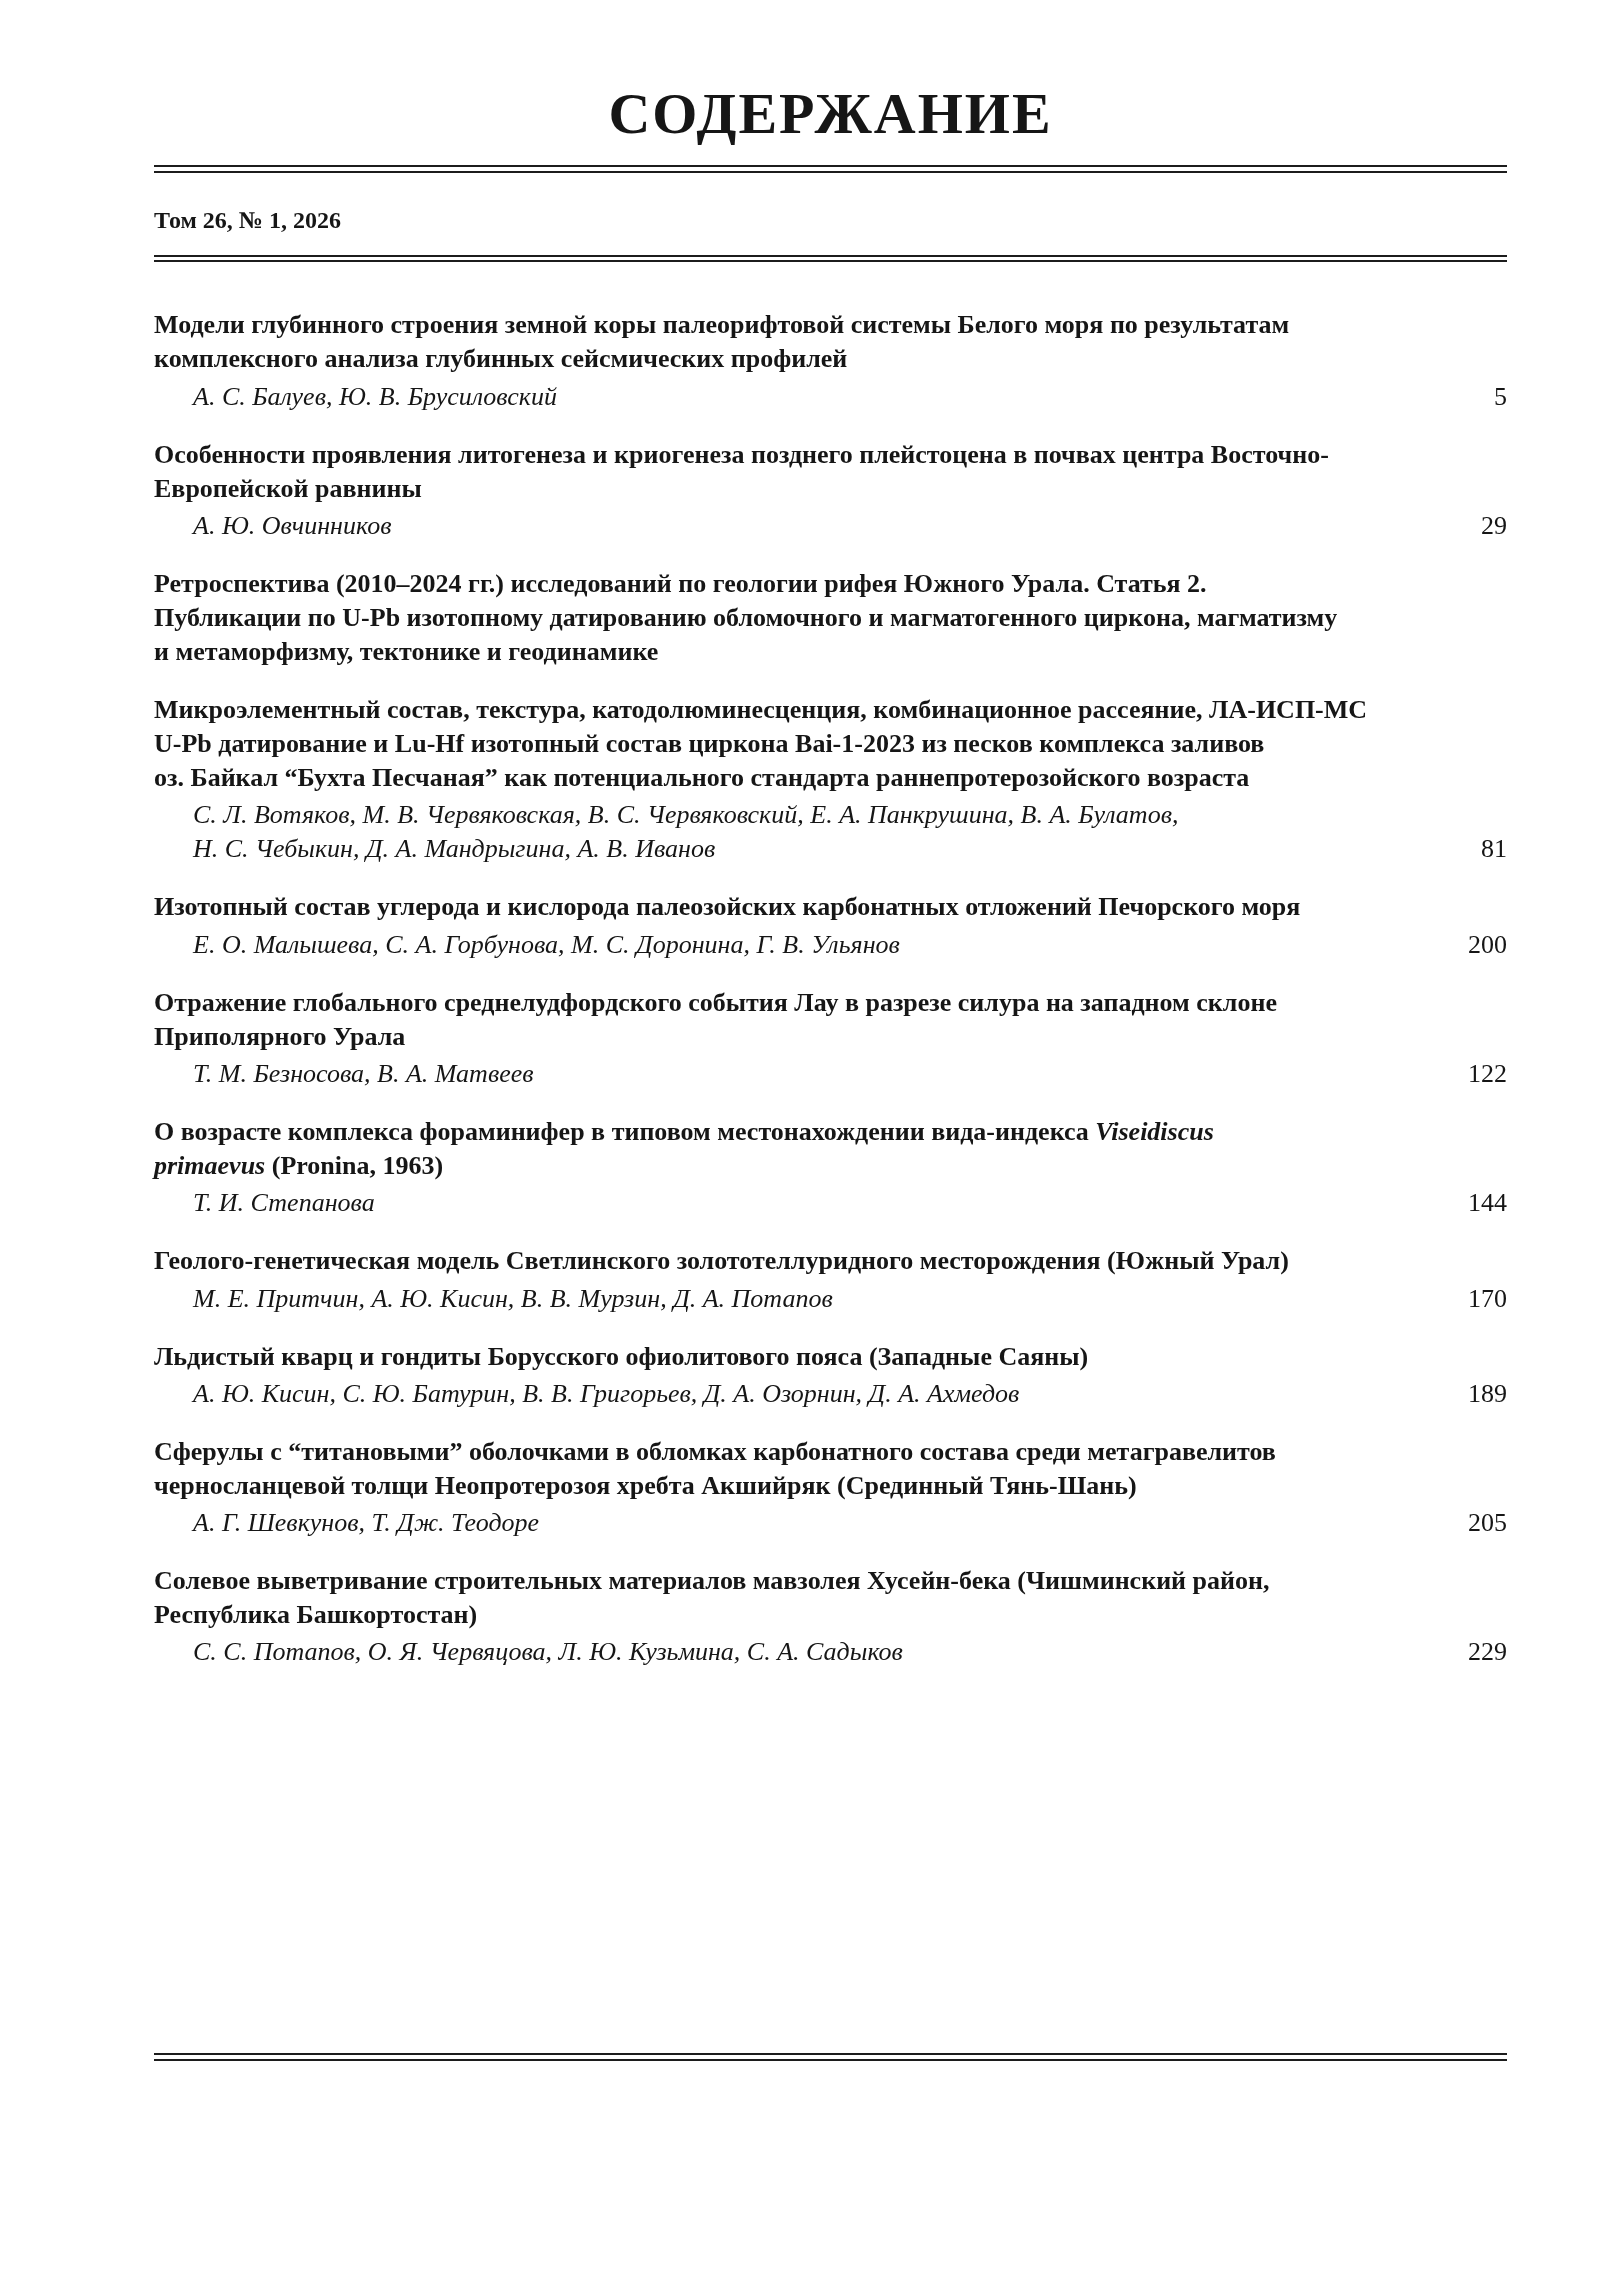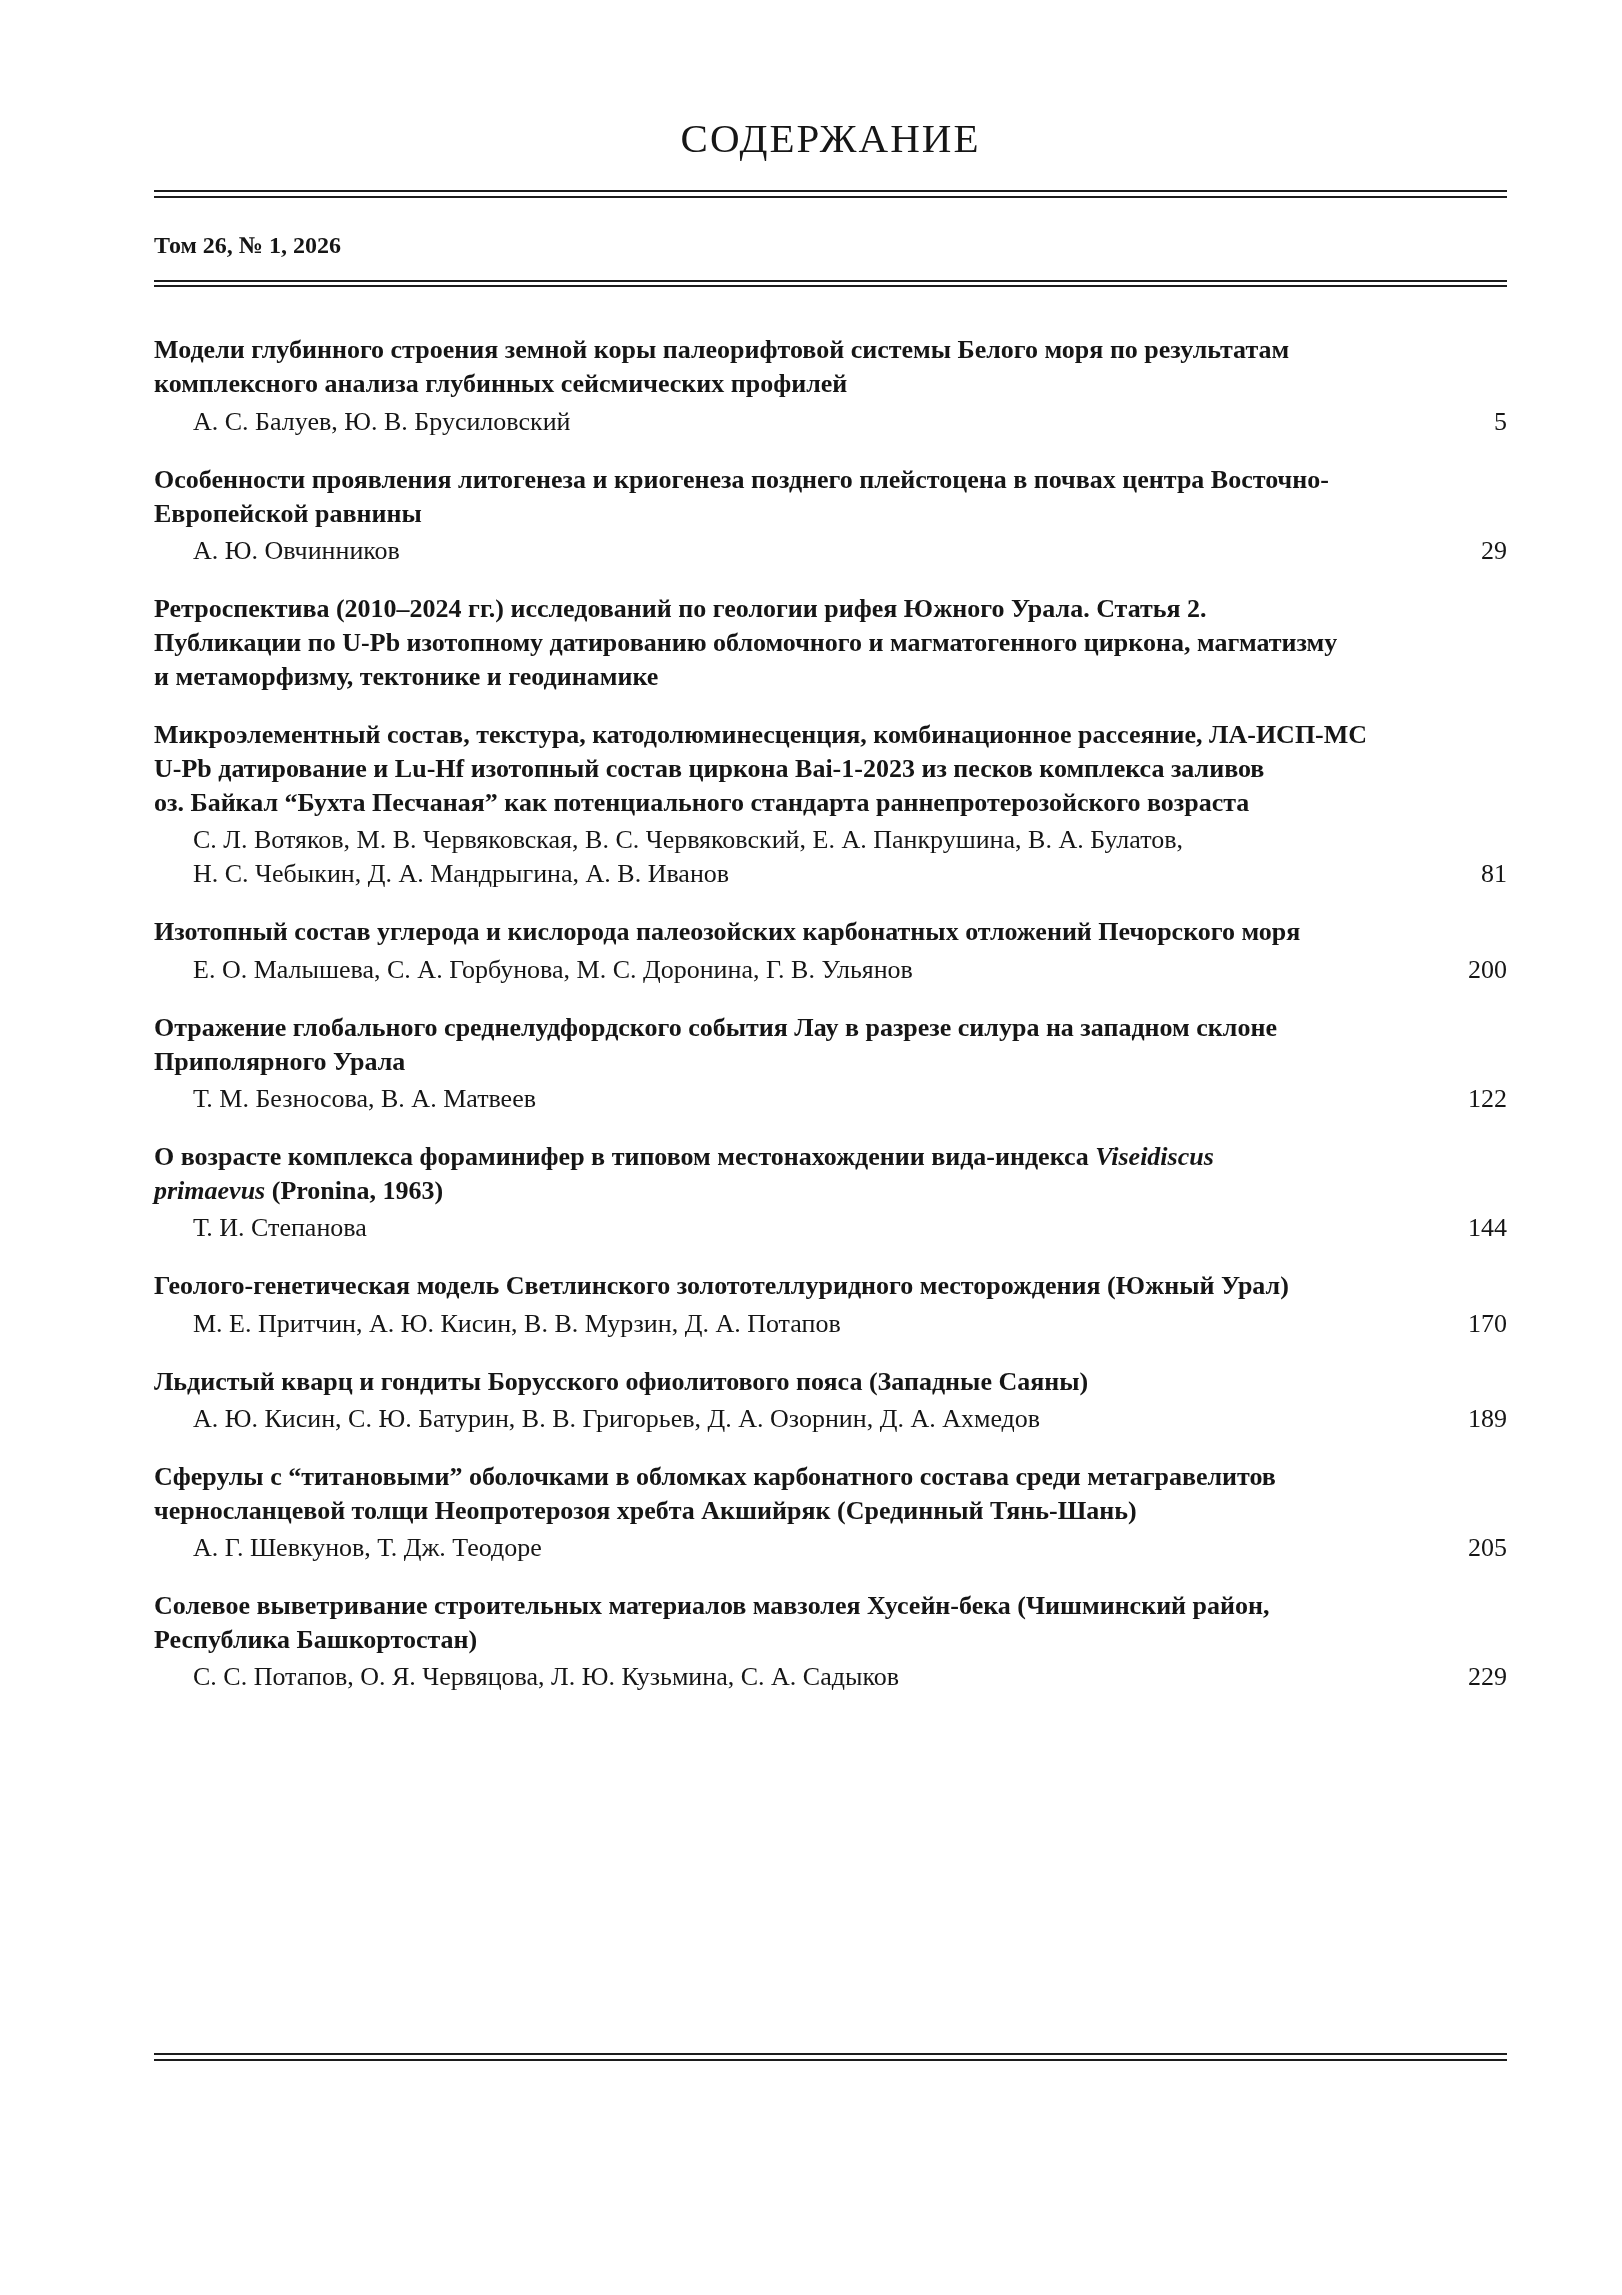--- a/index.html
+++ b/index.html
@@ -16,24 +16,24 @@
     color: #161616;
     overflow: hidden;
   }
   .content {
     position: absolute;
     left: 154px;
     top: 0;
     width: 1353px;
   }
   .toc-title {
-    margin-top: 115px;
-    font-size: 41px;
+    margin-top: 90px;
+    font-size: 58px;
     line-height: 47px;
-    font-weight: normal;
+    font-weight: bold;
     text-align: center;
     letter-spacing: 2px;
   }
   .double-rule {
     height: 3.9px;
     border-top: 2.6px solid #1c1c1c;
     border-bottom: 2.6px solid #1c1c1c;
   }
   .rule-1 { margin-top: 28px; }
   .volume-line {
@@ -51,20 +51,21 @@
   .entry + .entry { margin-top: 24px; }
   .entry-title { font-style: normal; }
   .title-line { white-space: nowrap; font-weight: bold; }
   .it { font-style: italic; }
   .authors-row {
     display: flex;
     align-items: flex-end;
     margin-top: 3.3px;
   }
   .authors {
+    font-style: italic;
     margin-left: 39px;
   }
   .pagenum {
     margin-left: auto;
     font-style: normal;
     text-align: right;
   }
   .bottom-rule {
     position: absolute;
     left: 154px;

